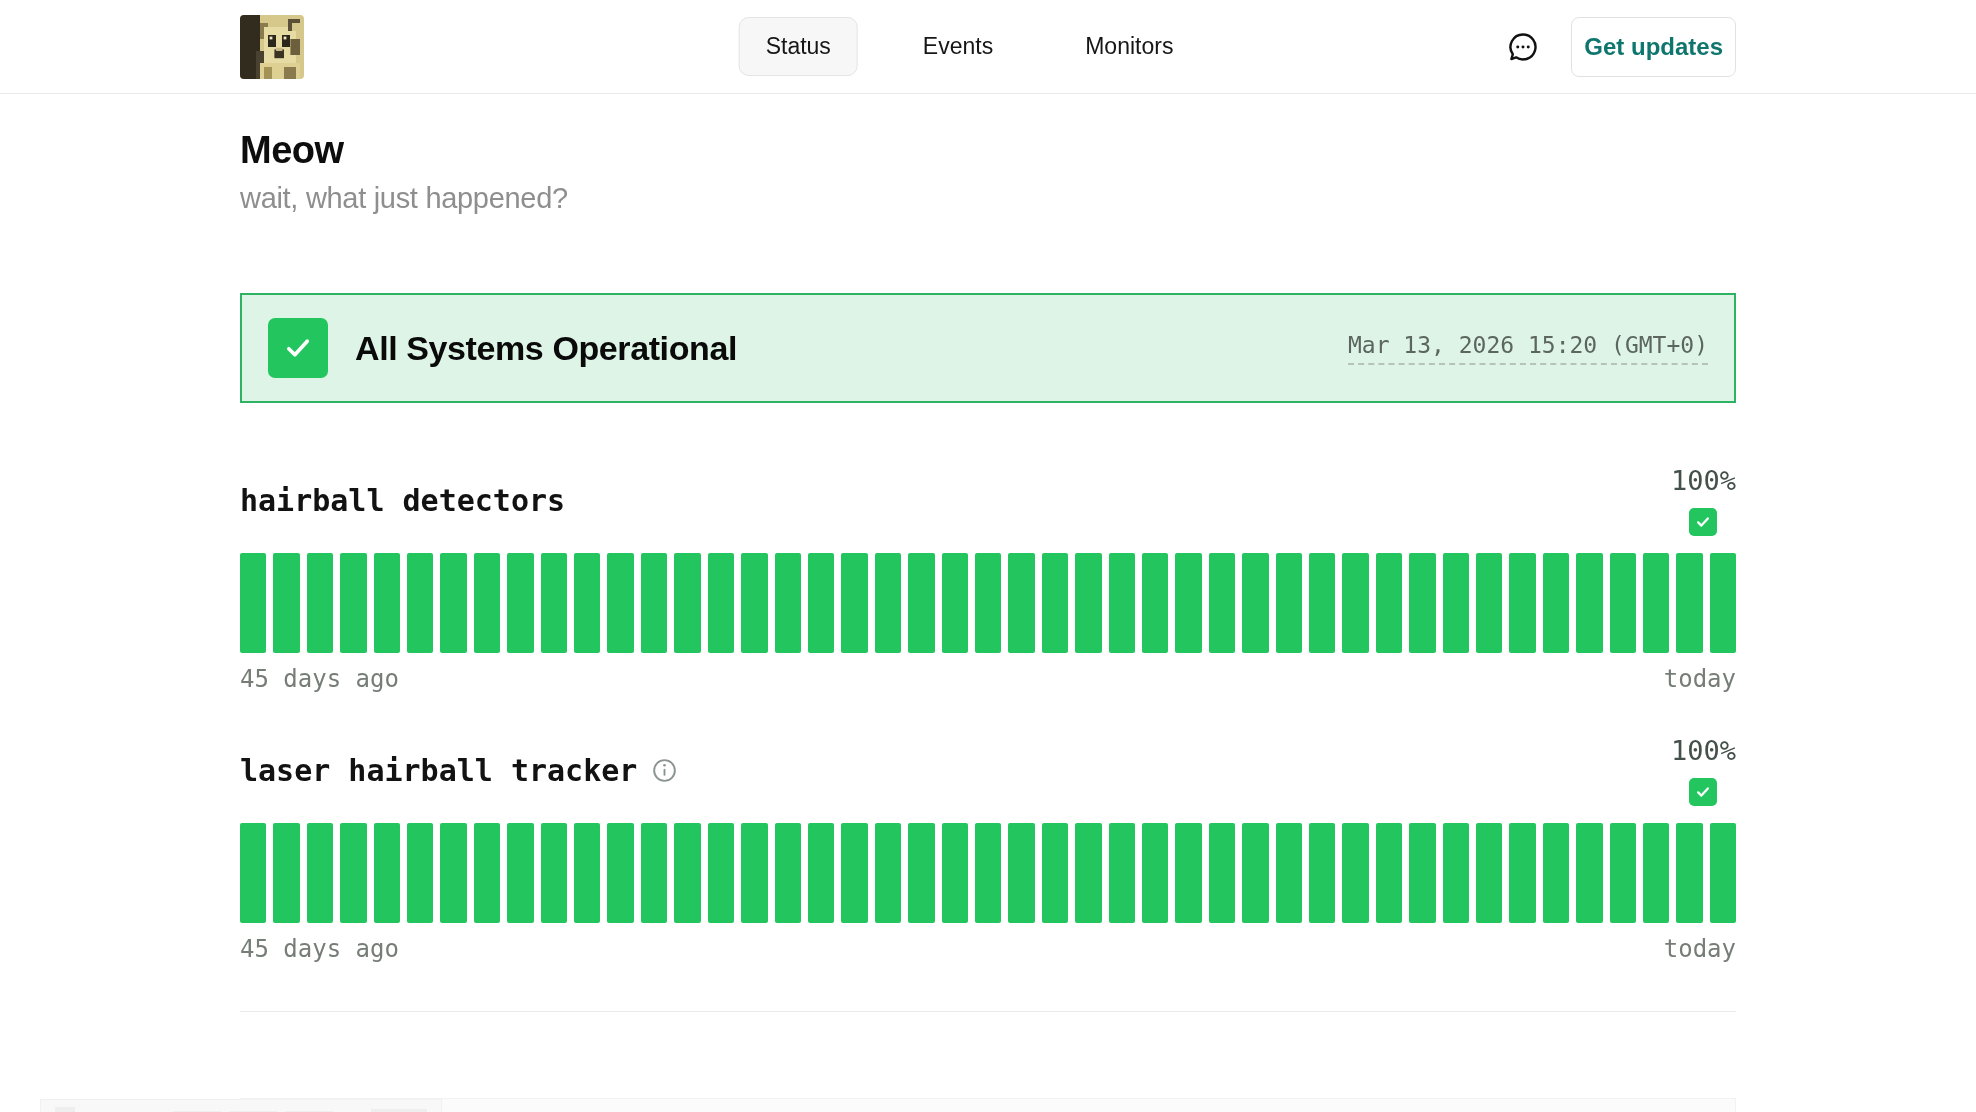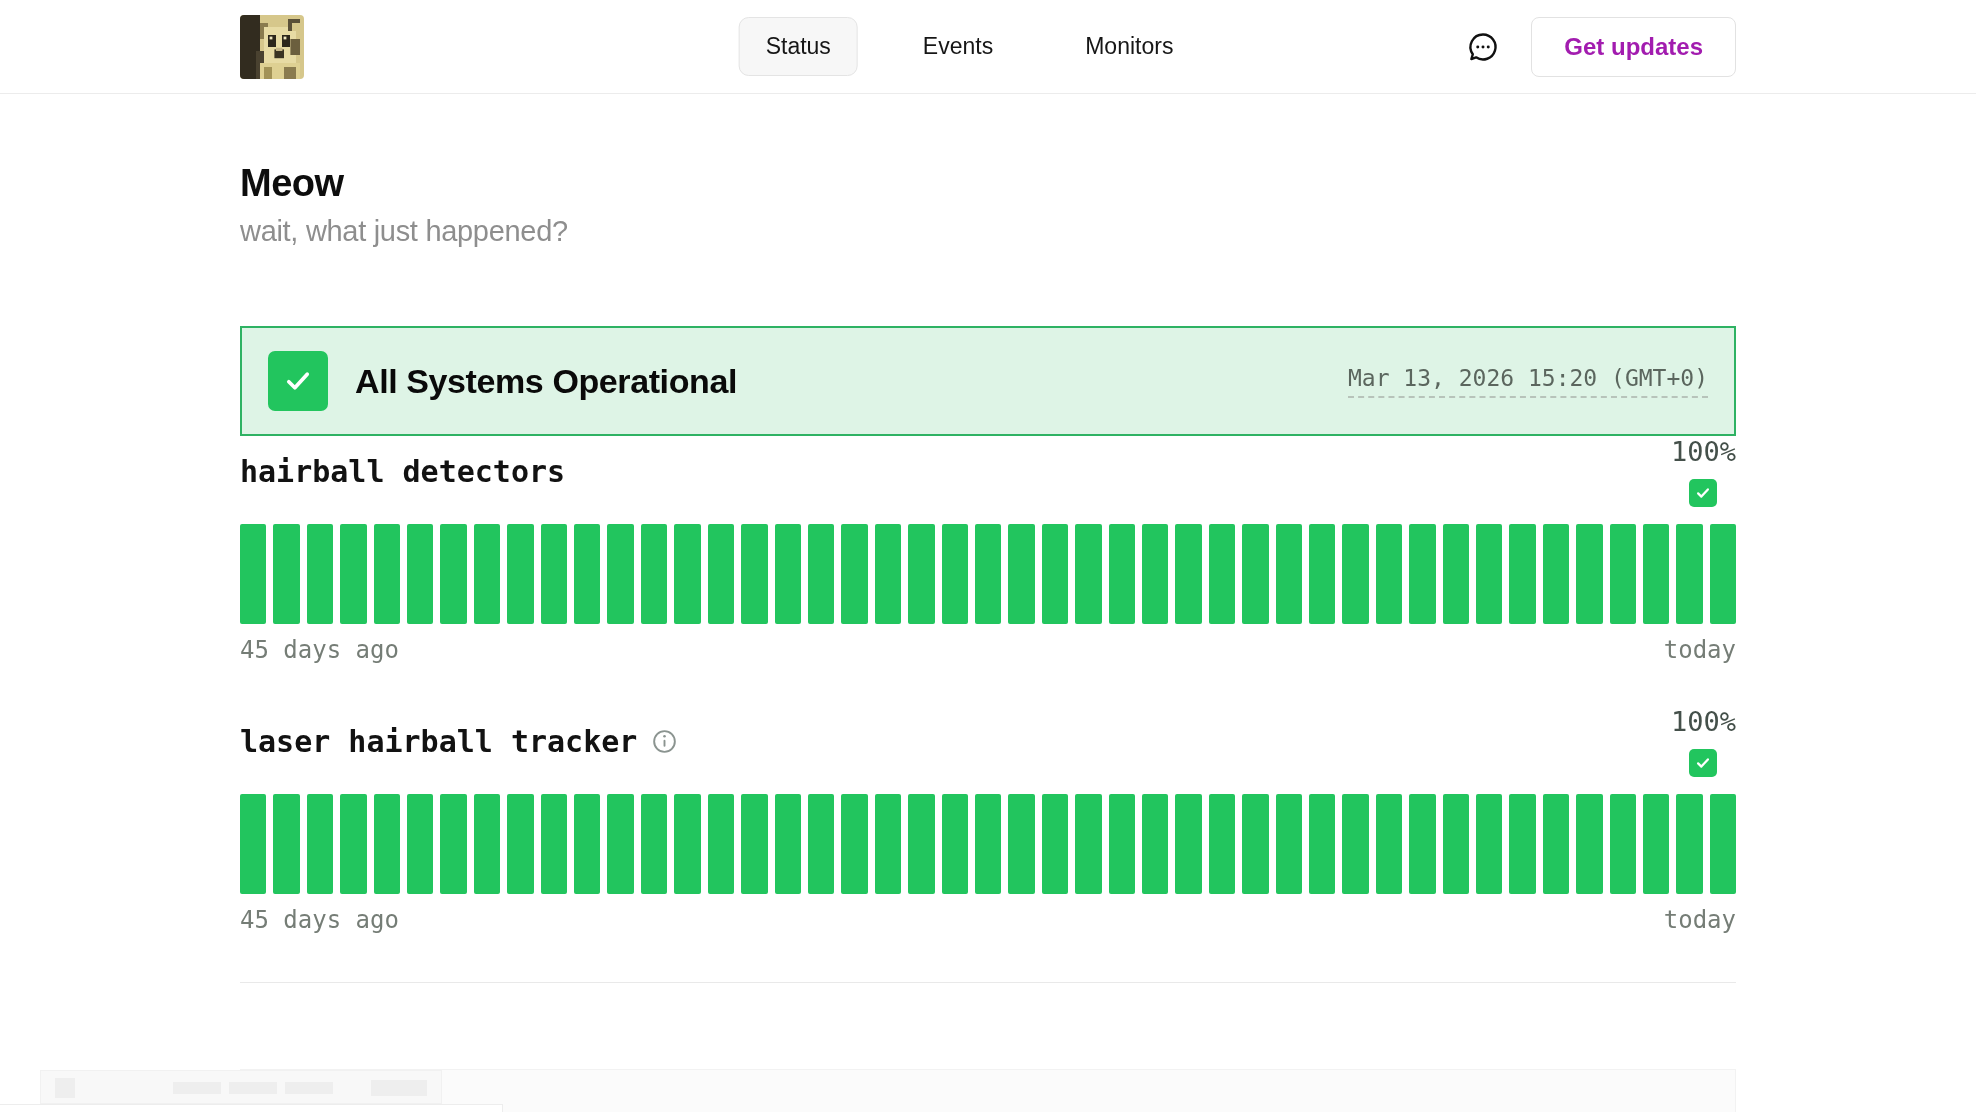--- a/index.html
+++ b/index.html
@@ -11,38 +11,38 @@
   
   .header { height:94px; border-bottom:1px solid #ececec; background:#fff; }
   .header-inner { height:100%; display:flex; align-items:center; position:relative; }
   .logo { width:64px; height:64px; border-radius:4px; overflow:hidden; flex:0 0 auto; cursor:pointer; }
   .logo svg { display:block; width:100%; height:100%; image-rendering:pixelated; }
   .nav { position:absolute; left:50%; transform:translateX(-54%); display:flex; align-items:center; gap:38px; }
   .nav-item { font-size:23px; font-weight:500; color:#161616; padding:15px 26px; border-radius:10px; border:1px solid transparent; cursor:pointer; white-space:nowrap; }
   .nav-item.active { background:#f7f7f7; border-color:#e4e4e4; }
   .header-right { margin-left:auto; display:flex; align-items:center; gap:30px; }
   .chat-btn { width:36px; height:36px; display:flex; align-items:center; justify-content:center; cursor:pointer; }
-  .get-updates { font-family:"Liberation Sans", sans-serif; font-size:24px; font-weight:600; color:#a21caf; background:#fff; border:1px solid #e2e2e2; border-radius:8px; padding:15px 32px; cursor:pointer; white-space:nowrap; }
-
-  
-  .intro { margin-top:68px; }
+  .get-updates { font-family:"Liberation Sans", sans-serif; font-size:24px; font-weight:600; color:#0f766e; background:#fff; border:1px solid #e2e2e2; border-radius:8px; padding:15px 12px; cursor:pointer; white-space:nowrap; }
+
+  
+  .intro { margin-top:35px; }
   .page-title { font-size:38px; font-weight:700; color:#0d0d0d; letter-spacing:-0.5px; }
   .page-subtitle { margin-top:10px; font-size:29px; font-weight:400; color:#8e8e8e; letter-spacing:-0.3px; }
 
   
   .banner { margin-top:78px; height:110px; display:flex; align-items:center;
             background:var(--banner-bg); border:2px solid var(--banner-border); padding:12px 26px; }
   .banner-check { width:60px; height:60px; border-radius:7px; background:var(--green);
                   display:flex; align-items:center; justify-content:center; flex:0 0 auto; }
   .banner-title { margin-left:27px; font-size:34px; font-weight:700; color:#0a0a0a; letter-spacing:-0.4px; }
   .banner-time { margin-left:auto; font-family:"DejaVu Sans Mono", monospace; font-size:23px; color:#5b665e;
                  border-bottom:2px dashed #b7c3ba; padding-bottom:5px; cursor:help; white-space:nowrap; }
 
   
-  .monitor { }
+  .monitor { margin-top:62px; }
   .monitor + .monitor { margin-top:42px; }
   .monitor-head { display:flex; align-items:center; }
   .monitor-name { font-family:"DejaVu Sans Mono", monospace; font-size:30px; font-weight:600; color:#121212; }
   .info-icon { margin-left:14px; width:27px; height:27px; display:none; cursor:pointer; }
   .monitor.has-info .info-icon { display:inline-flex; }
   .monitor-right { margin-left:auto; display:flex; align-items:center; gap:12px;flex-direction:column; }
   .uptime { font-family:"DejaVu Sans Mono", monospace; font-size:27px; color:#44504a; }
   .mini-check { width:28px; height:28px; border-radius:5px; background:var(--green);
                 display:flex; align-items:center; justify-content:center; }
   .bars { margin-top:17px; display:flex; gap:7px; height:100px; }

